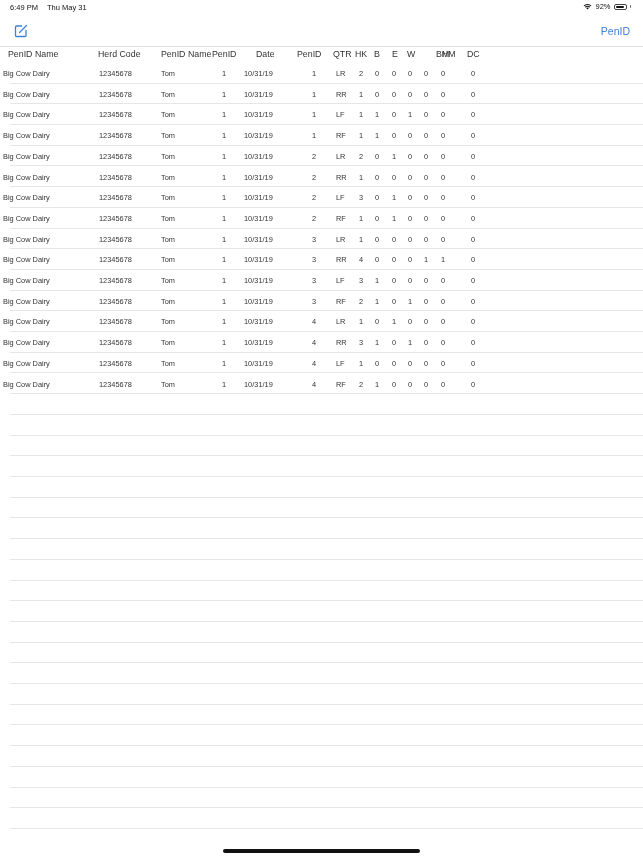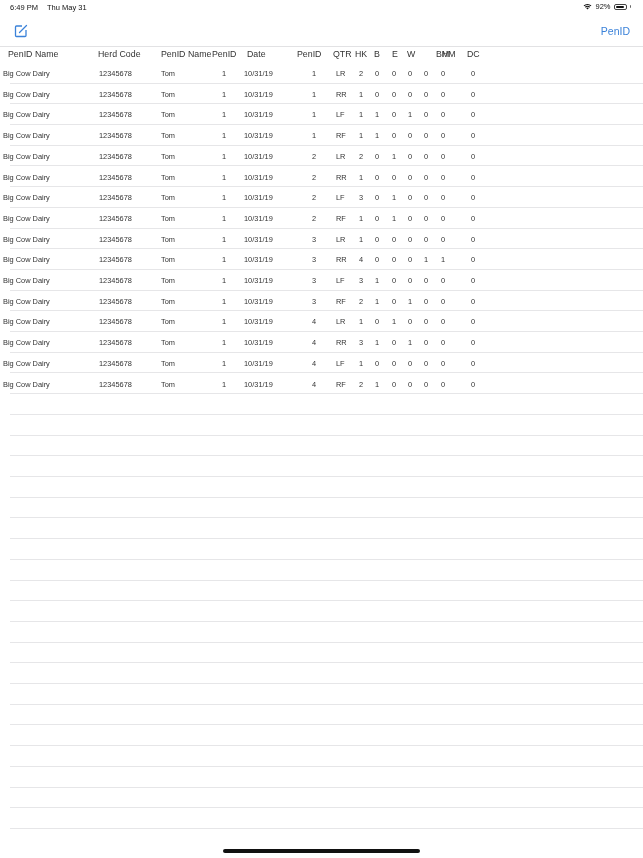--- a/index.html
+++ b/index.html
@@ -60,21 +60,21 @@
     </svg>
   </div>
   <div class="done-btn">PenID</div>
 </div>
 
 <div class="header-row">
   <span class="cell" style="left:8px">PenID Name</span>
   <span class="cell" style="left:98px">Herd Code</span>
   <span class="cell" style="left:161px">PenID Name</span>
   <span class="cell" style="left:212px">PenID</span>
-  <span class="cell" style="left:247px">Date</span>
+  <span class="cell" style="left:256px">Date</span>
   <span class="cell" style="left:297px">PenID</span>
   <span class="cell" style="left:333px">QTR</span>
   <span class="cell" style="left:355px">HK</span>
   <span class="cell" style="left:374px">B</span>
   <span class="cell" style="left:392px">E</span>
   <span class="cell" style="left:407px">W</span>
   <span class="cell" style="left:436px">BHM</span>
   <span class="cell" style="left:442px">M</span>
   <span class="cell" style="left:467px">DC</span>
 </div>

